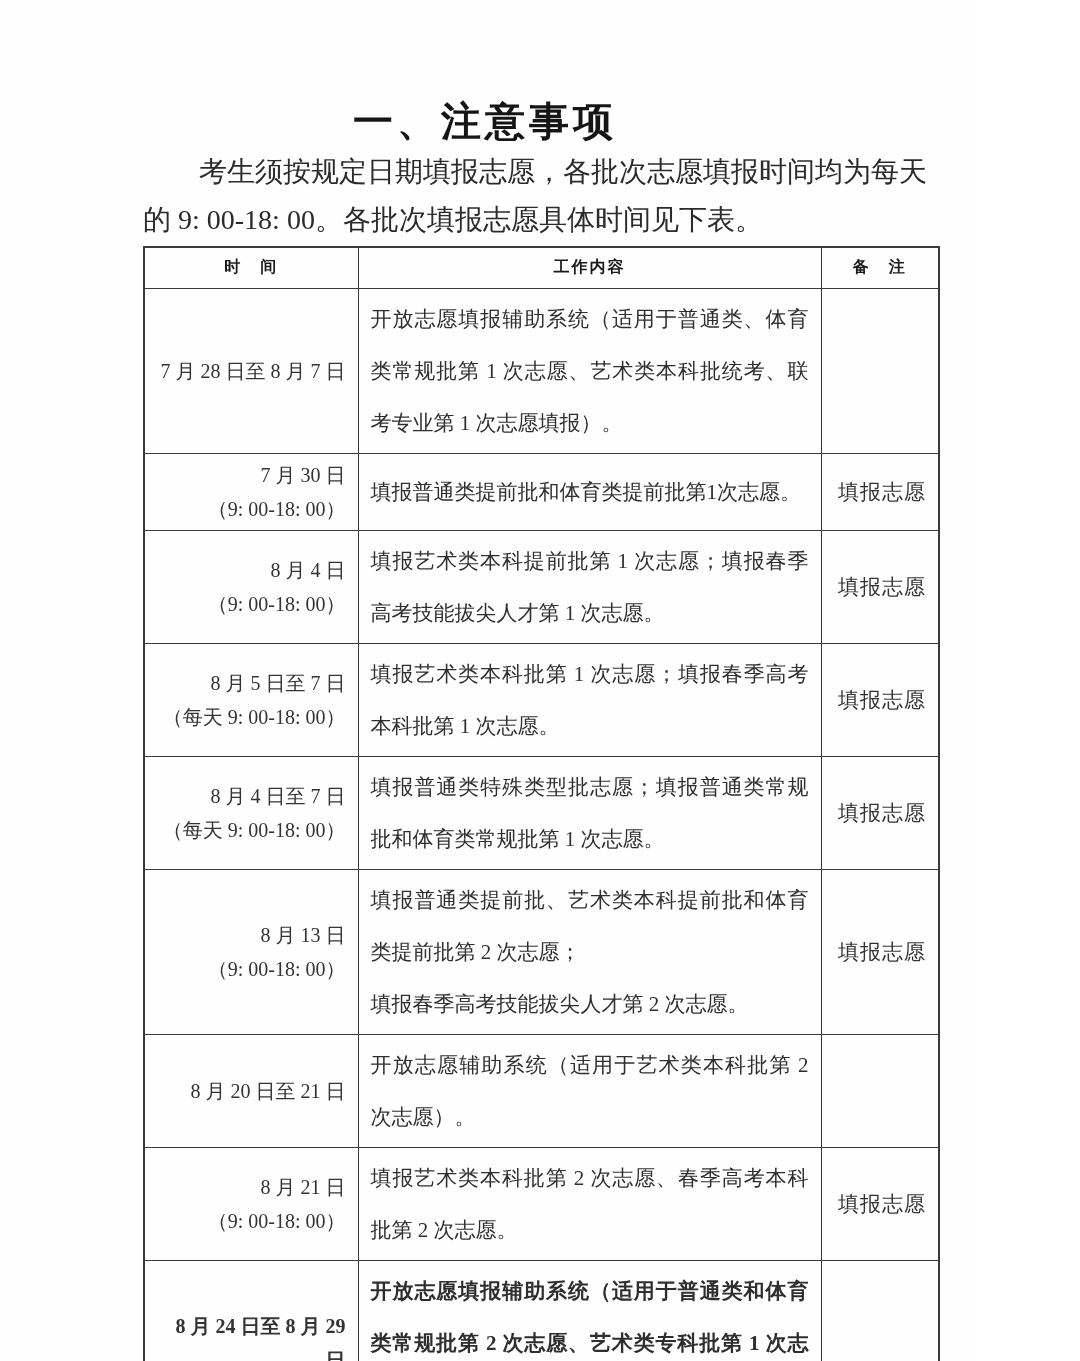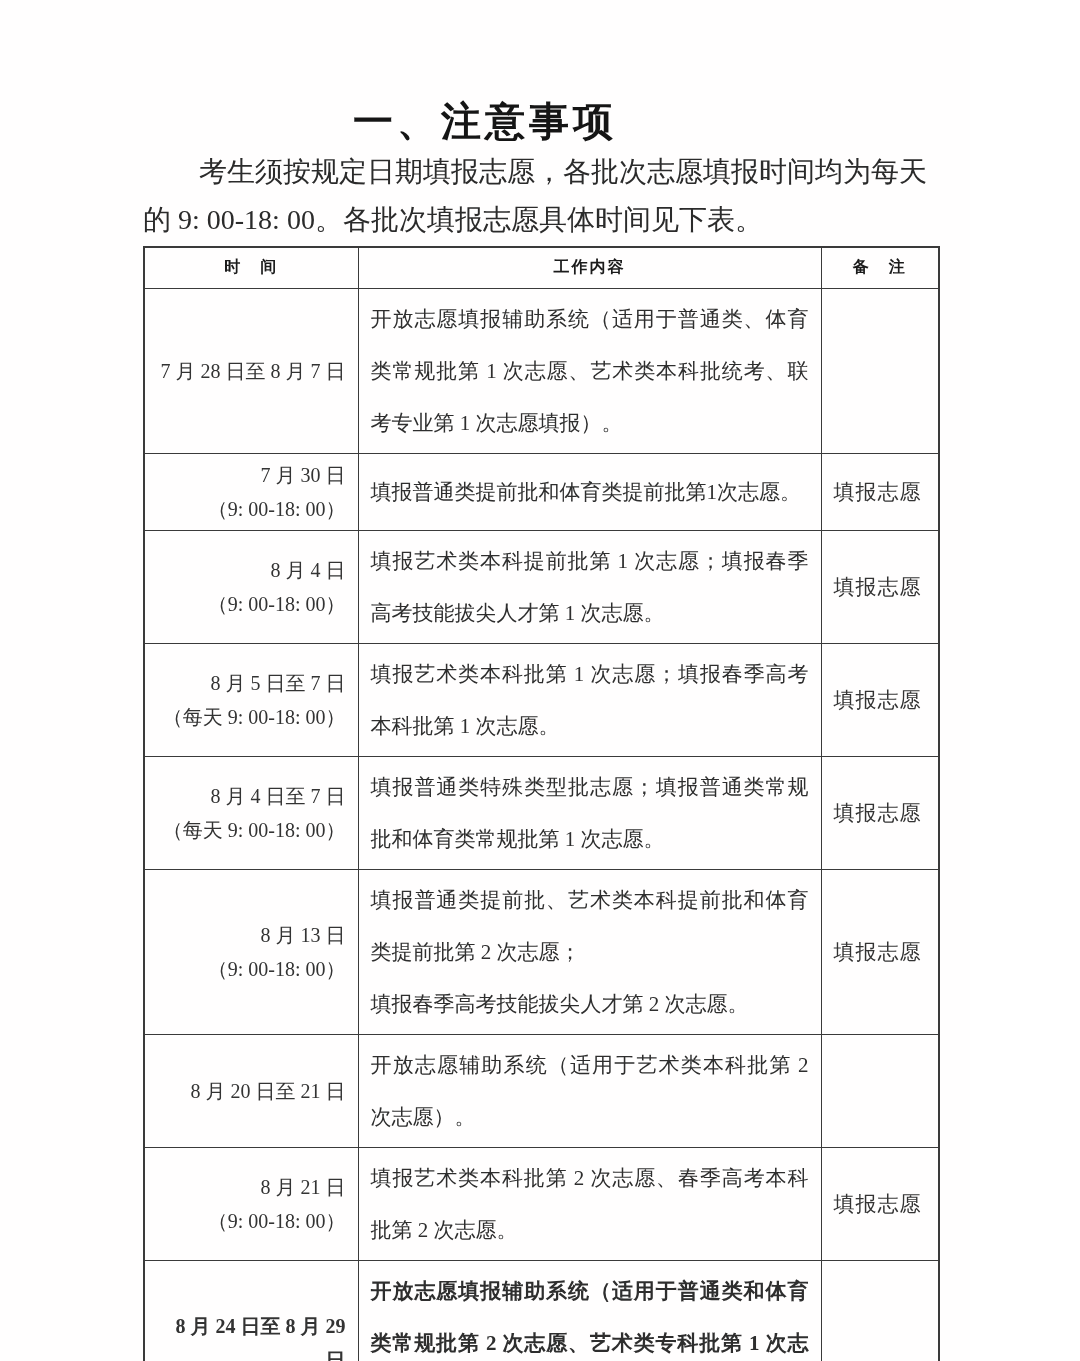--- a/index.html
+++ b/index.html
@@ -54,21 +54,21 @@
     font-size:20px;line-height:34px;
     padding:4px 4px;
     color:#333;
   }
   td.work{
     text-align:justify;
     line-height:52px;
   }
   td.work .cline{text-align:justify;}
   td.remark{
-    text-align:left;font-size:21px;letter-spacing:1px;color:#333;
+    text-align:right;font-size:21px;letter-spacing:1px;color:#333;
   }
   .footer{
     margin-left:155px;margin-top:16px;
     font-size:29px;color:#2b2b2b;letter-spacing:3px;
   }
 </style>
 </head>
 <body>
 
 <div class="page">

